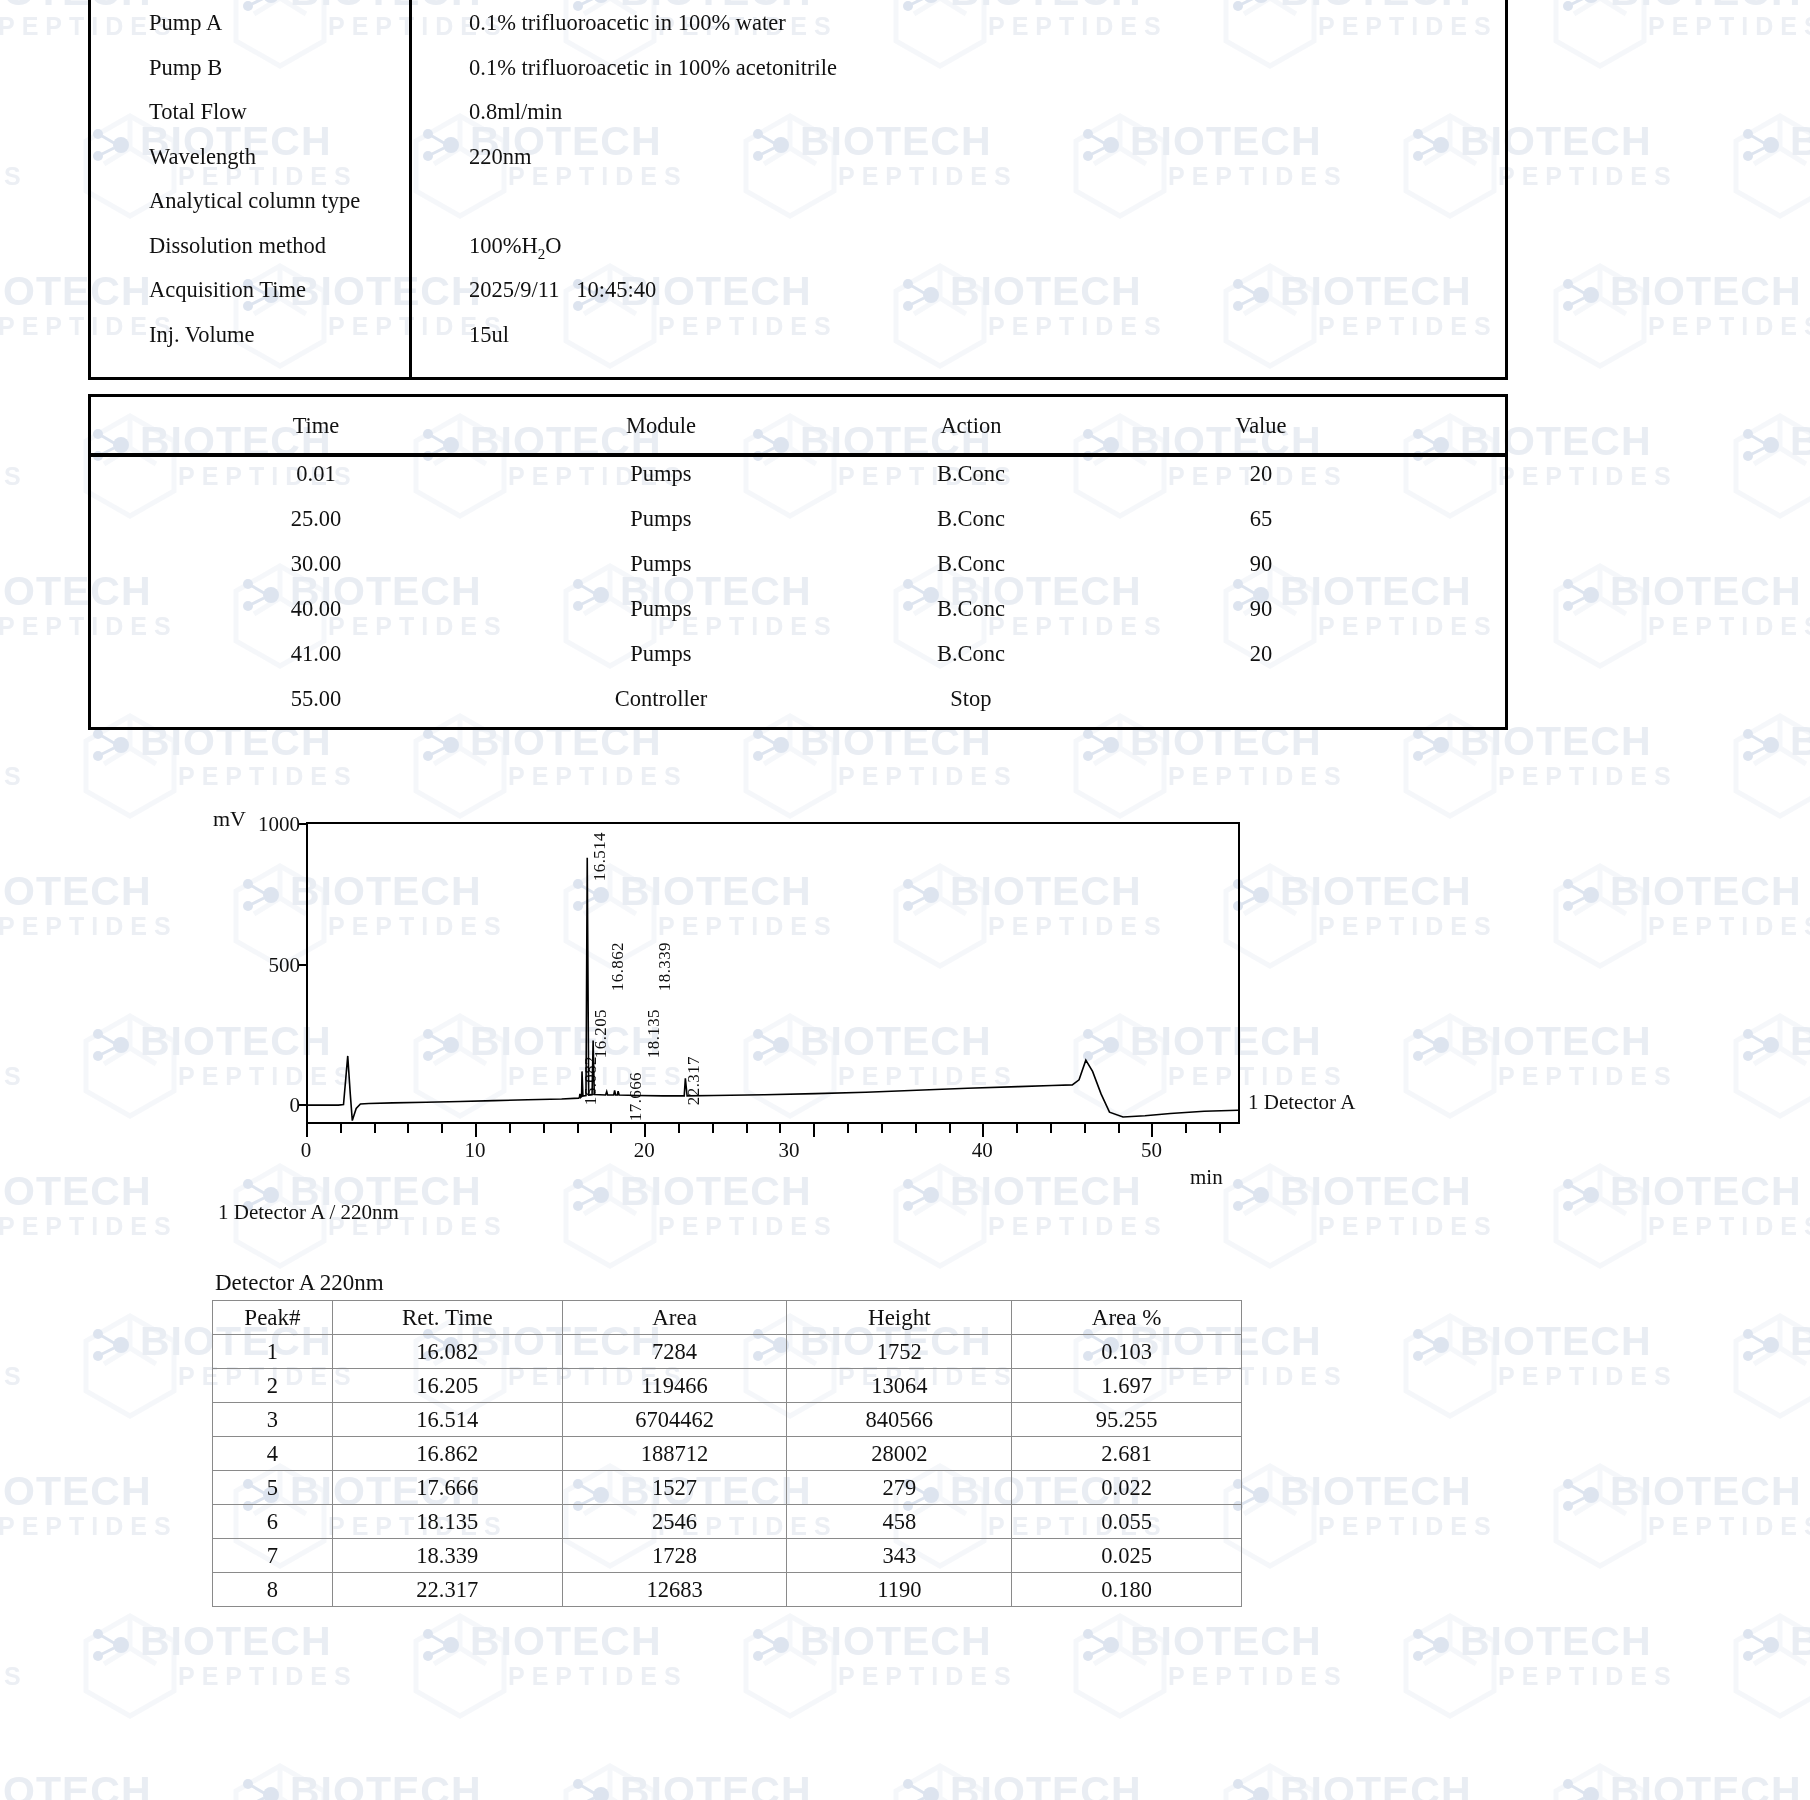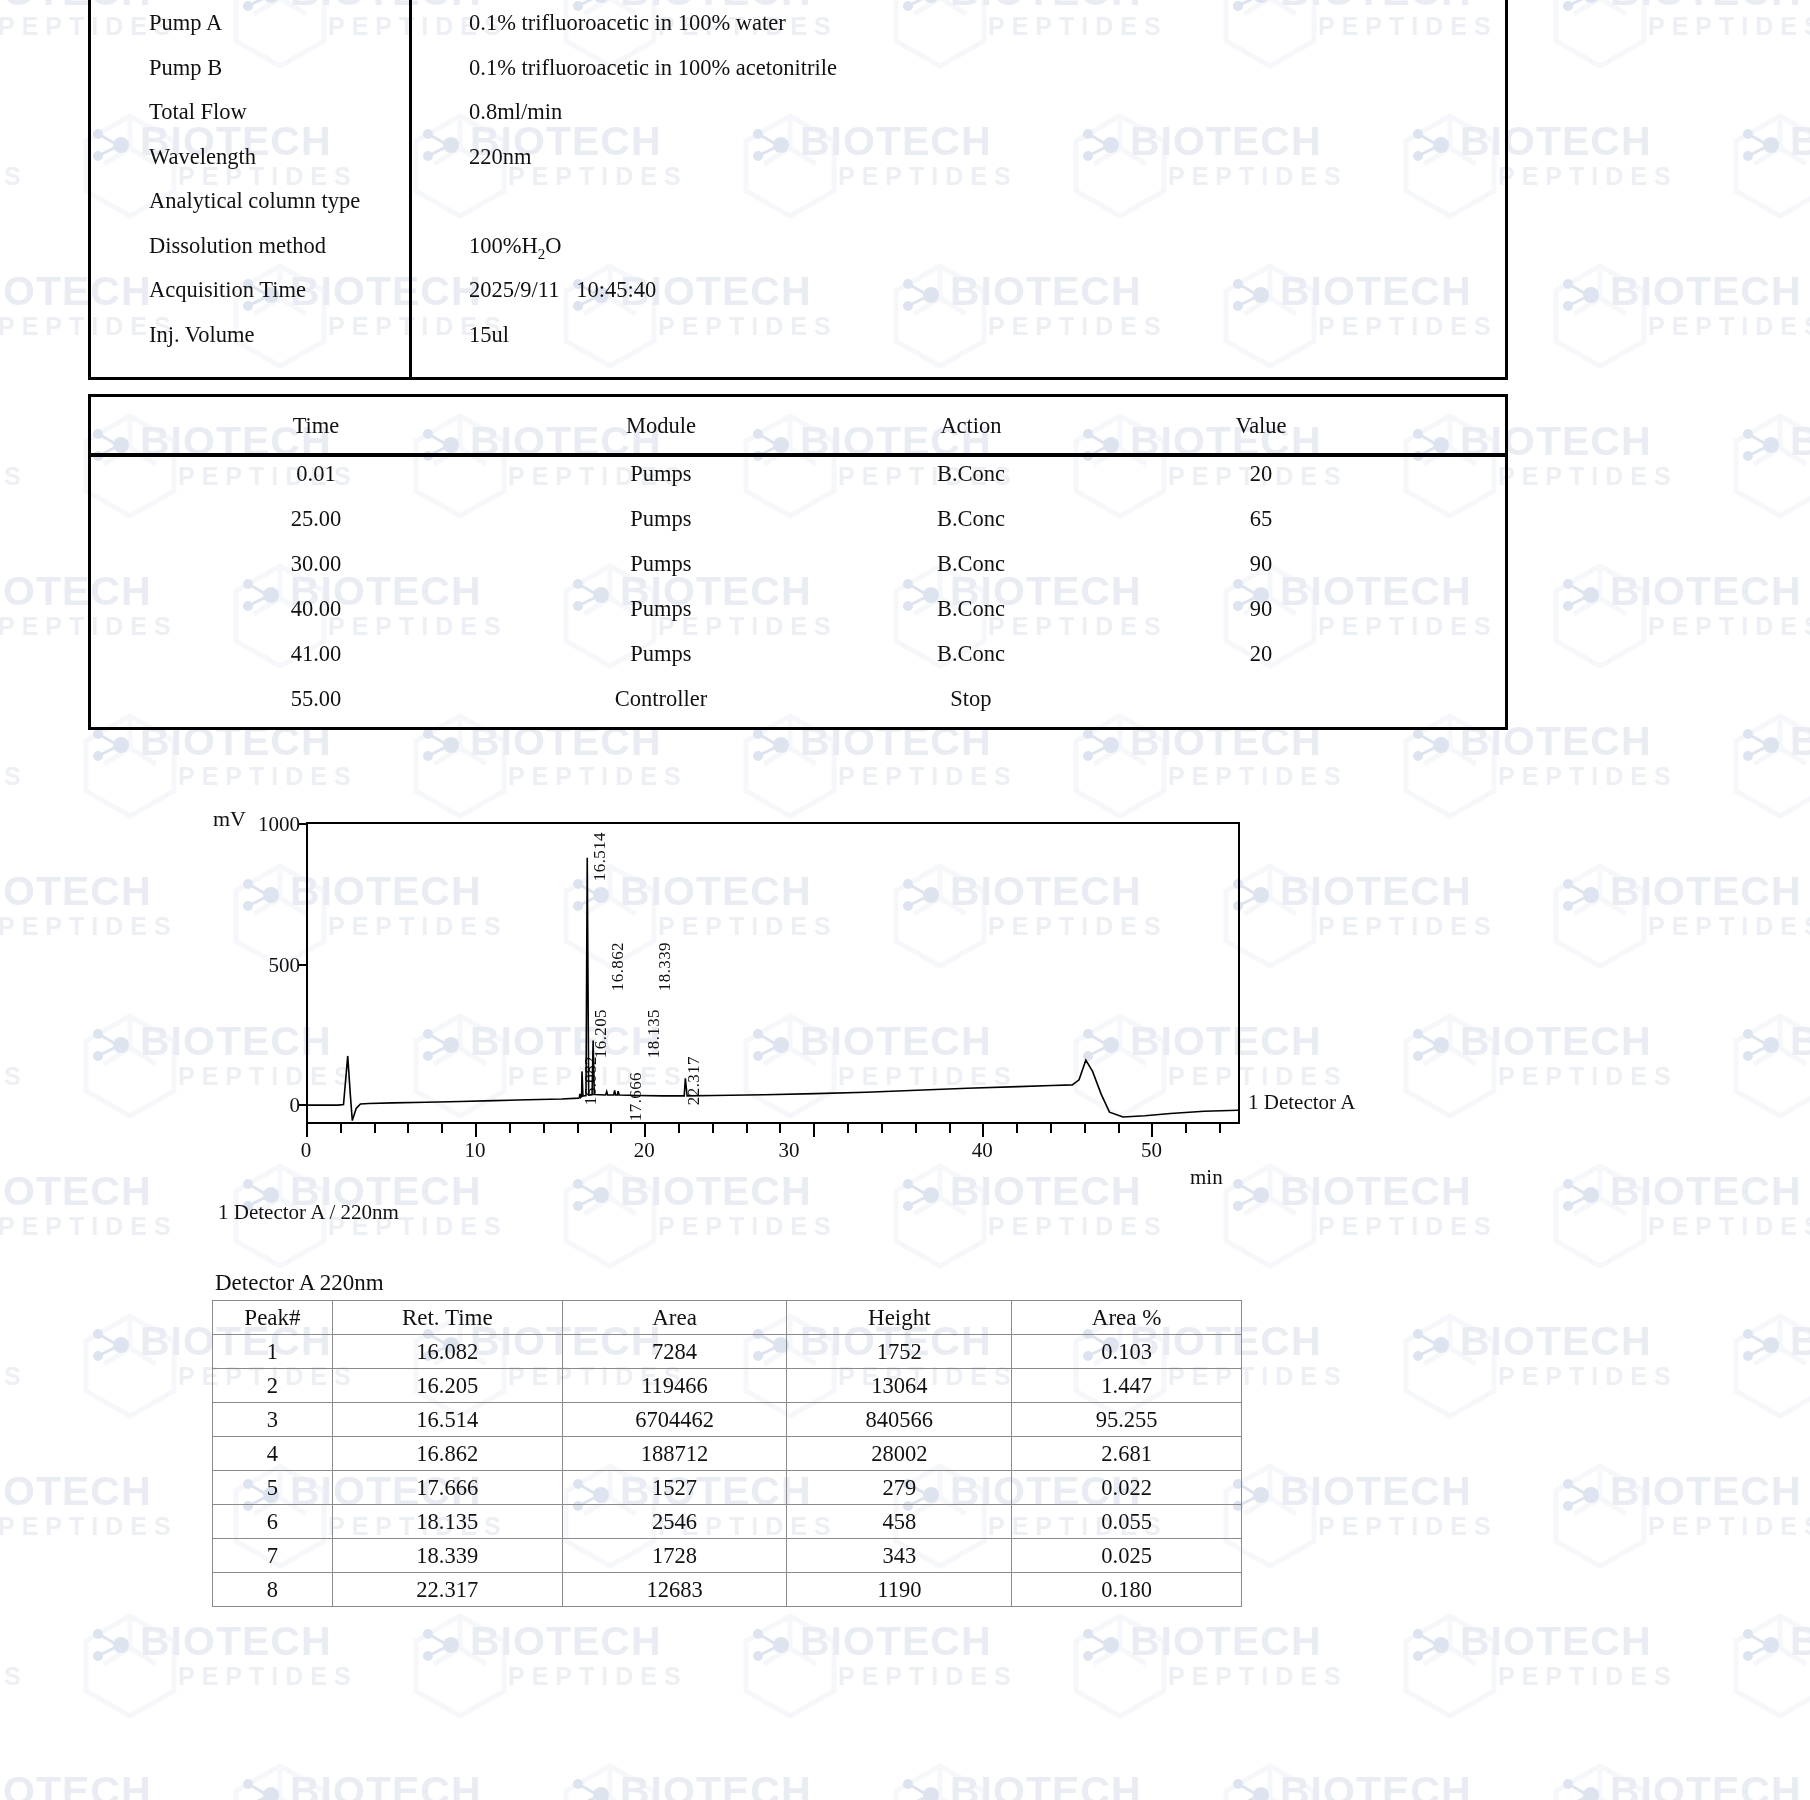--- a/index.html
+++ b/index.html
@@ -1649,21 +1649,21 @@
           <td>16.082</td>
           <td>7284</td>
           <td>1752</td>
           <td>0.103</td>
         </tr>
         <tr>
           <td>2</td>
           <td>16.205</td>
           <td>119466</td>
           <td>13064</td>
-          <td>1.447</td>
+          <td>1.697</td>
         </tr>
         <tr>
           <td>3</td>
           <td>16.514</td>
           <td>6704462</td>
           <td>840566</td>
           <td>95.255</td>
         </tr>
         <tr>
           <td>4</td>

